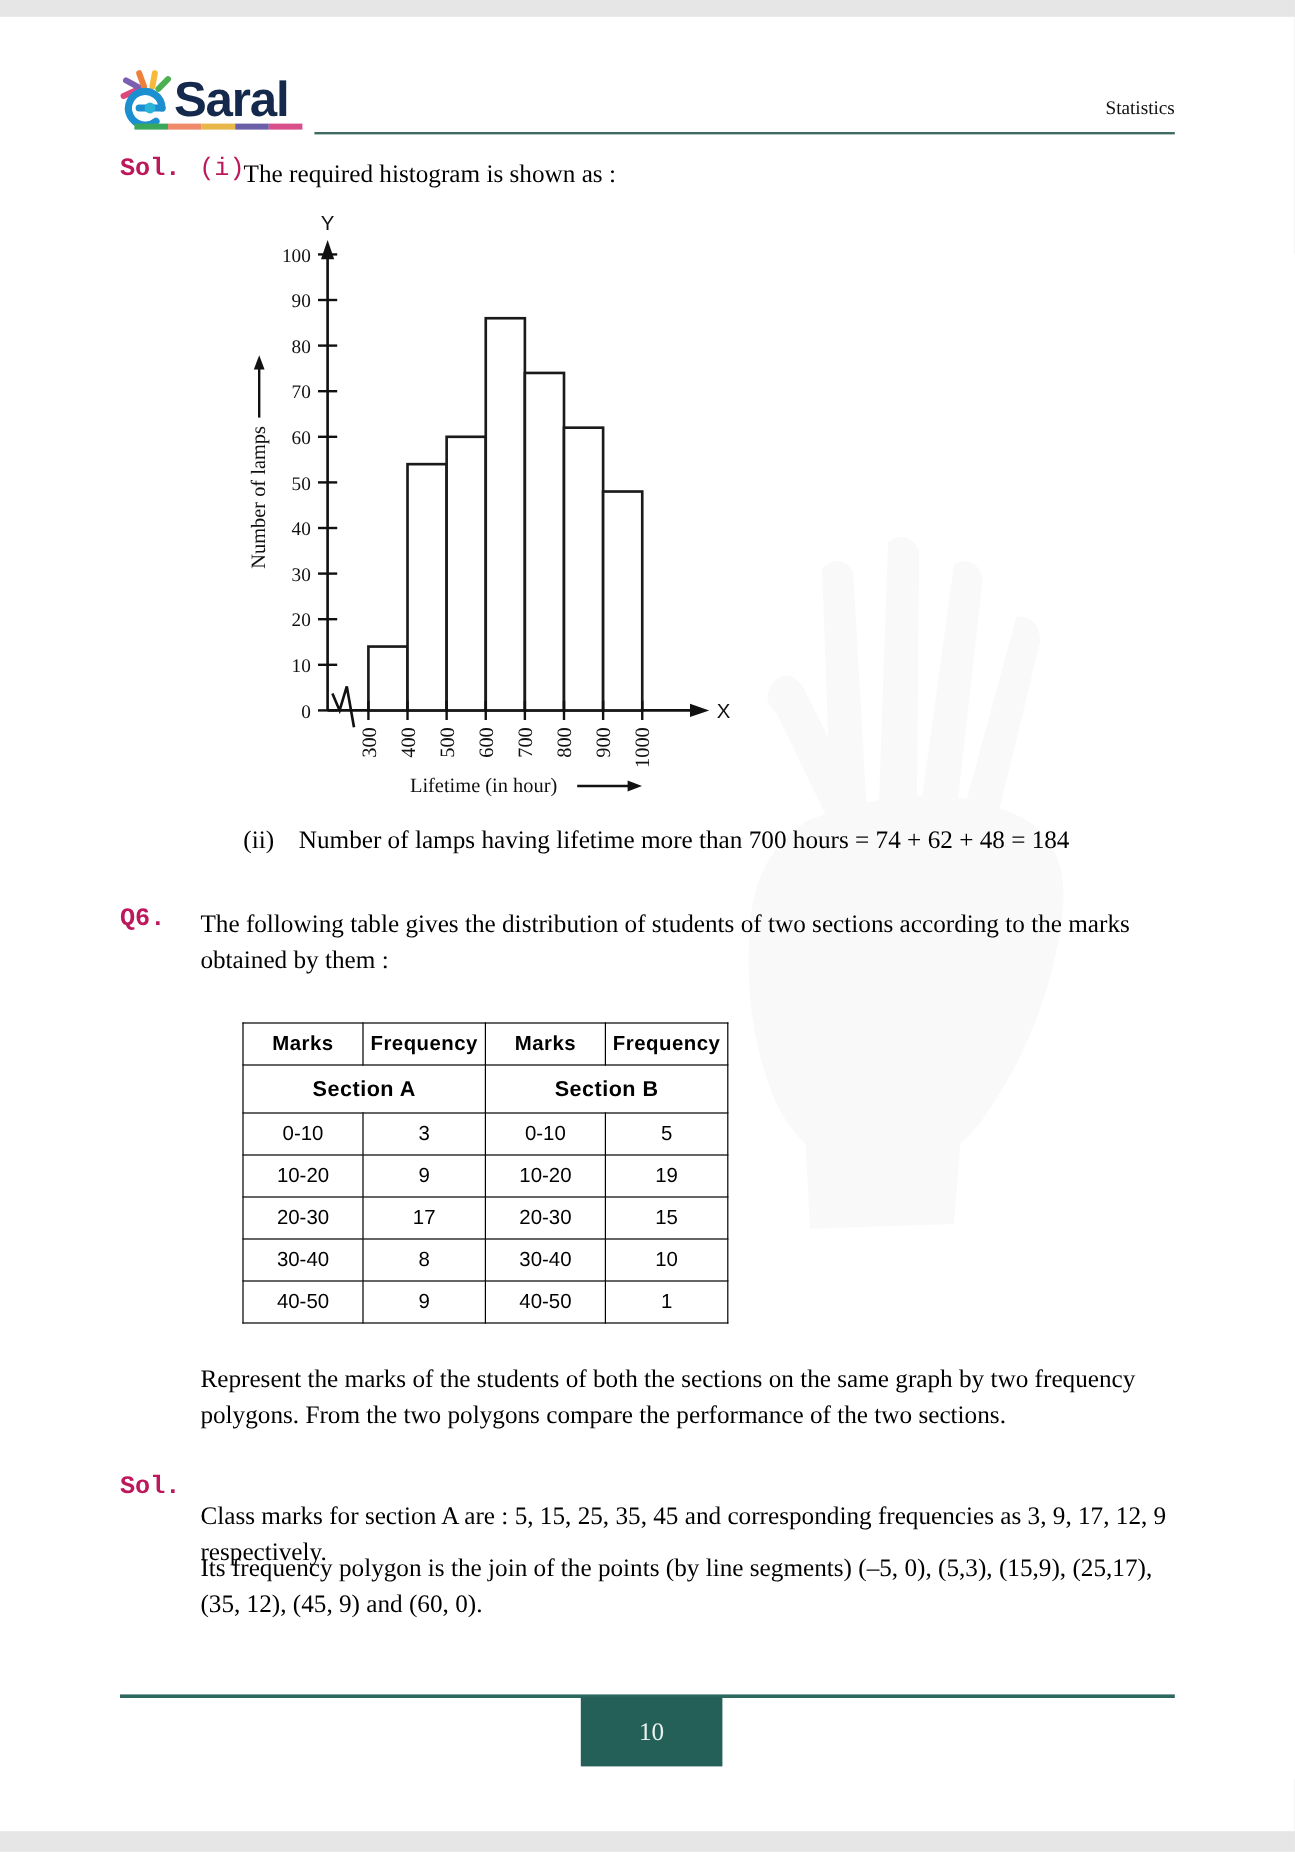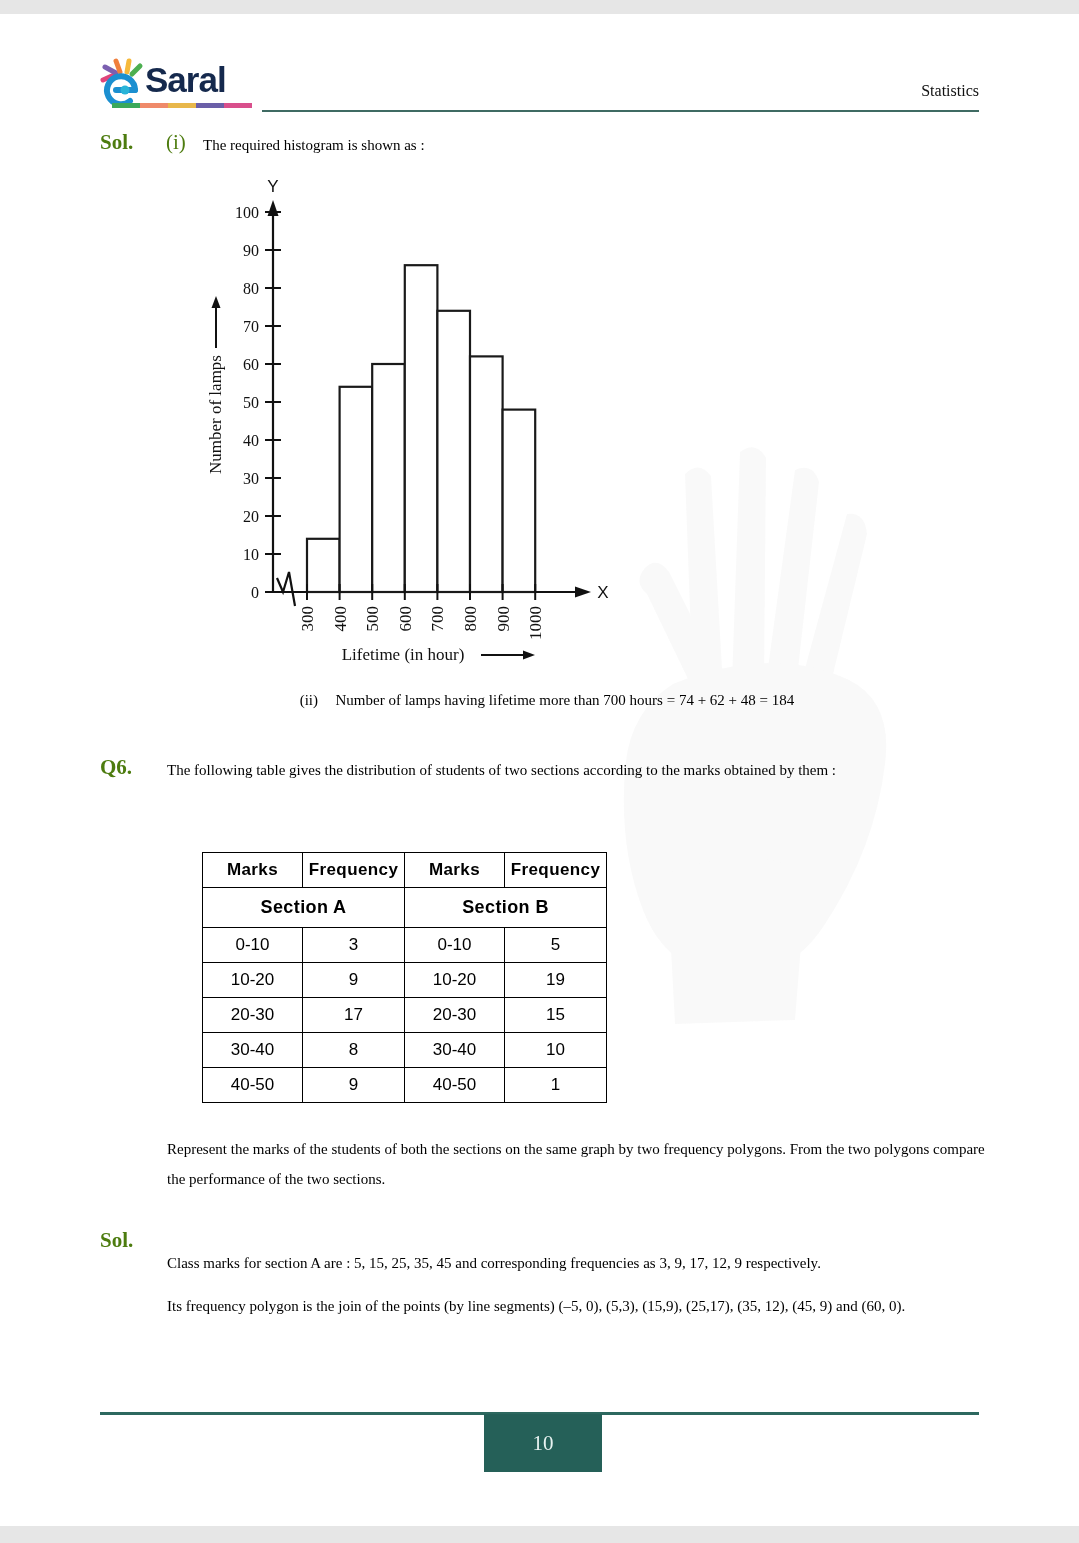--- a/index.html
+++ b/index.html
@@ -41,21 +41,21 @@
   .logo {
     position: absolute;
     left: 95px; top: 44px;
     width: 160px; height: 60px;
   }
   .logo-word {
     position: absolute;
     left: 50px; top: 2px;
     font-family: "Liberation Sans", sans-serif;
     font-weight: bold;
-    font-size: 35px;
+    font-size: 41px;
     letter-spacing: -1px;
     color: #15294d;
   }
   .logo-underline {
     position: absolute;
     left: 17px; top: 45px;
     width: 140px; height: 5px;
     display: flex;
   }
   .logo-underline i { flex: 1; height: 100%; display:block; }
@@ -70,25 +70,26 @@
     right: 100px; top: 68px;
     font-size: 16px;
     color: #111;
   }
 
   
   .marker {
     position: absolute;
     font-weight: bold;
     font-size: 21px;
-    color: #4d7c0f;
+    color: #be185d;
+    font-family: Liberation Mono, monospace;
   }
   .para {
     position: absolute;
-    font-size: 15px;
+    font-size: 21px;
     line-height: 30px;
     color: #000;
     text-align: left;
     z-index: 2;
   }
 
   
   .chart-wrap {
     position: absolute;
     left: 195px; top: 160px;

